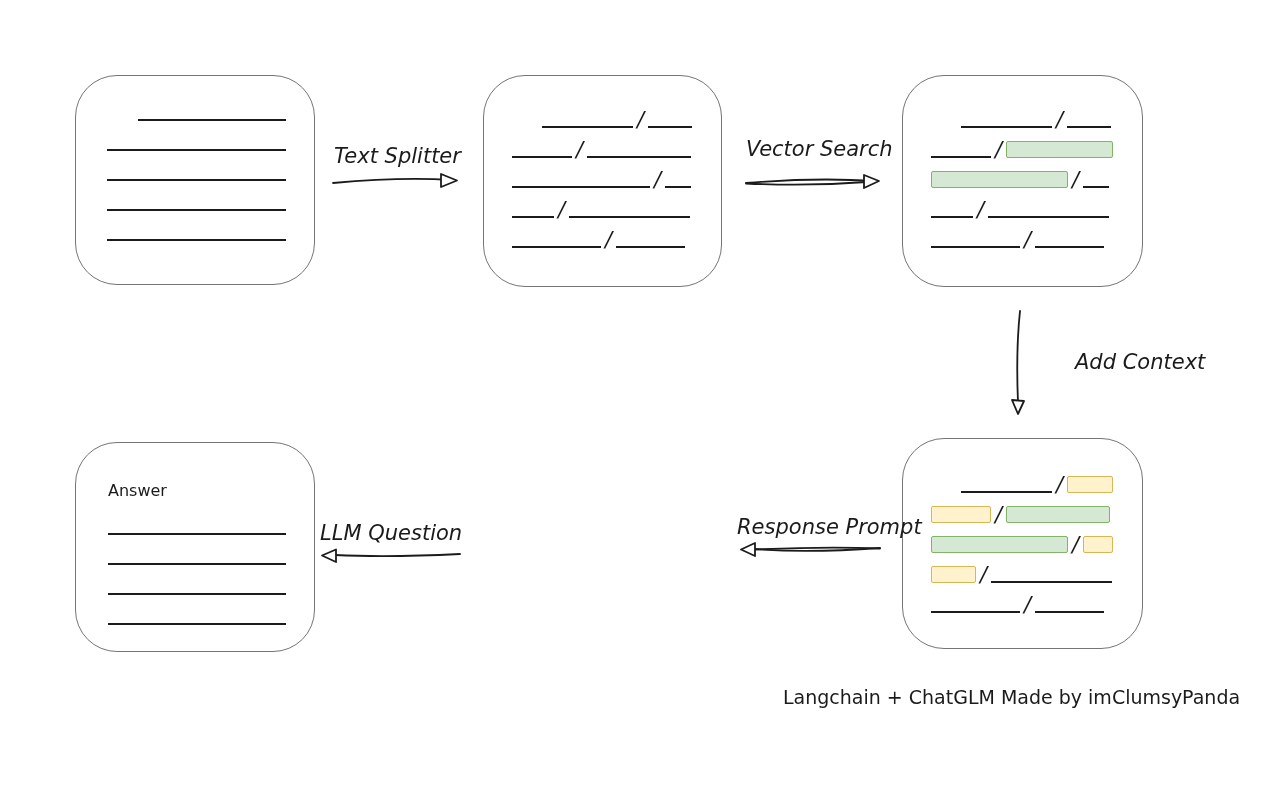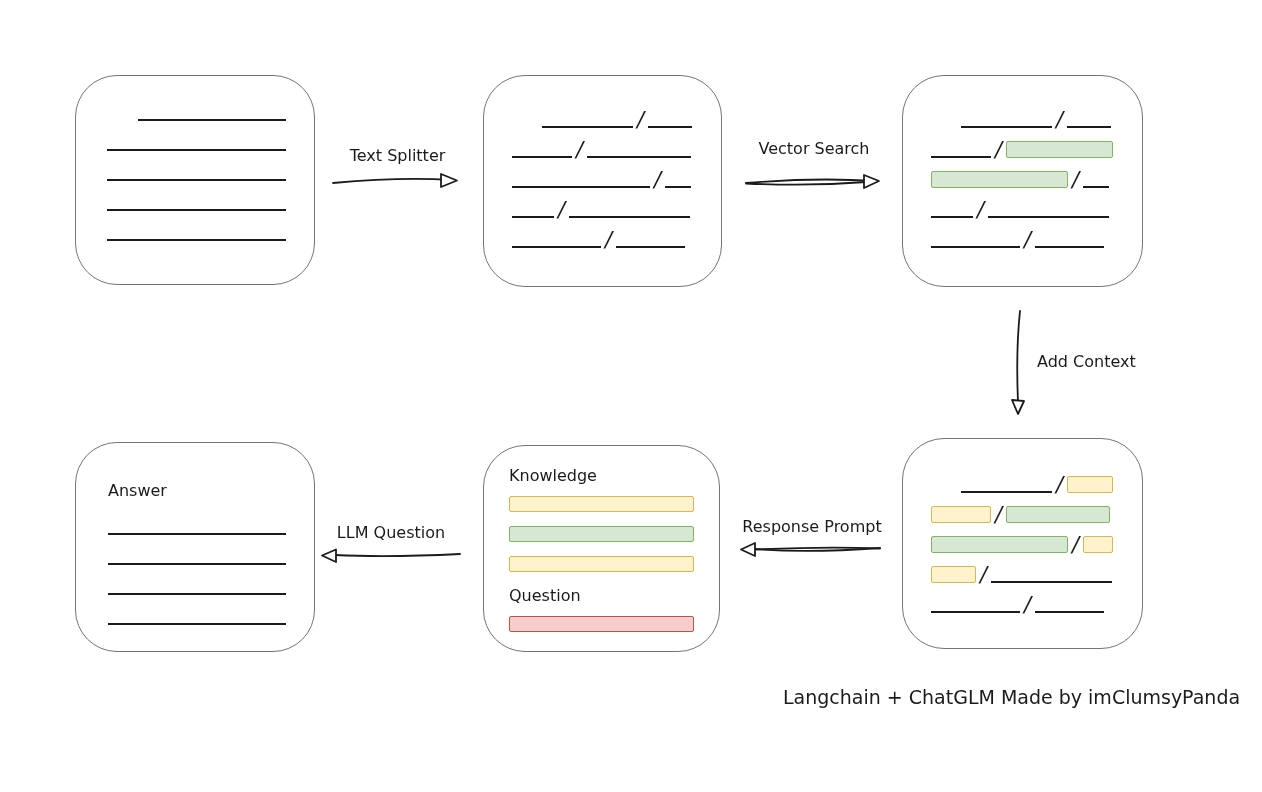--- a/index.html
+++ b/index.html
@@ -34,21 +34,21 @@
   .bar.green{background:var(--green-fill);border-color:var(--green-stroke);}
   .bar.yellow{background:var(--yellow-fill);border-color:var(--yellow-stroke);}
   .bar.red{background:var(--red-fill);border-color:var(--red-stroke);}
   .kbars .bar{margin-top:14px;}
   .kbars .bar:first-child{margin-top:10px;}
   .q-heading{margin-top:14px;}
   .qbars .bar{margin-top:10px;}
   .answer-lines{margin-top:32px;}
 
   
-  .arrow-label{position:absolute;font-size:16px;line-height:20px;text-align:center;white-space:nowrap;}
+  .arrow-label{position:absolute;font-size:21px;line-height:20px;text-align:center;white-space:nowrap;font-style:italic;}
   .arrow{position:absolute;overflow:visible;}
   .arrow path{stroke:var(--ink,#1b1b1b);stroke-width:1.8;fill:none;
               stroke-linecap:round;stroke-linejoin:round;}
   .arrow path.head{fill:#ffffff;}
 
   .caption{position:absolute;left:783px;top:686px;font-size:19px;white-space:nowrap;}
 </style>
 </head>
 <body>
 
@@ -139,32 +139,20 @@
         <div class="slash">/</div>
         <div class="hline" style="width: 121px;"></div>
       </div>
       <div class="seg-row">
         <div class="hline" style="width: 89px;"></div>
         <div class="slash">/</div>
         <div class="hline" style="width: 69px;"></div>
       </div>
     </div>
 
-  <div class="dbox box-prompt">
-    <div class="inbox-heading">Knowledge</div>
-    <div class="kbars">
-        <div class="bar yellow"></div>
-        <div class="bar green"></div>
-        <div class="bar yellow"></div>
-      </div>
-    <div class="inbox-heading q-heading">Question</div>
-    <div class="qbars">
-        <div class="bar red"></div>
-      </div>
-  </div>
 
   <div class="dbox box-answer">
     <div class="inbox-heading">Answer</div>
     <div class="answer-lines">
         <div class="hline-solo" style="width: 178px;"></div>
         <div class="hline-solo" style="width: 178px;"></div>
         <div class="hline-solo" style="width: 178px;"></div>
         <div class="hline-solo" style="width: 178px;"></div>
       </div>
   </div>
@@ -179,21 +167,21 @@
   <svg class="arrow" style="left:744px;top:170px;" width="144" height="22">
     <path d="M2 13 C 50 9, 100 9, 131 11"></path>
     <path d="M2 13.5 C 55 16, 105 13.5, 131 11.5"></path>
     <path class="head" d="M120 5 L135 11 L120 18 Z"></path>
   </svg>
 
   <svg class="arrow" style="left:1007px;top:309px;" width="24" height="108">
     <path d="M13 2 C 9.5 35, 10 70, 11 94"></path>
     <path class="head" d="M5 91 L11 105 L17 92 Z"></path>
   </svg>
-  <div class="arrow-label" style="left:1037px;top:352px;text-align:left;">Add Context</div>
+  <div class="arrow-label" style="left:1075px;top:352px;text-align:left;">Add Context</div>
 
   <div class="arrow-label" style="left:737px;top:517px;width:150px;">Response Prompt</div>
   <svg class="arrow" style="left:738px;top:539px;" width="144" height="20">
     <path d="M142 9 C 100 12, 55 13, 16 10"></path>
     <path d="M142 9.5 C 95 7.5, 50 9, 16 10.5"></path>
     <path class="head" d="M17 4 L3 10.5 L17 17 Z"></path>
   </svg>
 
   <div class="arrow-label" style="left:320px;top:523px;width:142px;">LLM Question</div>
   <svg class="arrow" style="left:320px;top:546px;" width="142" height="20">

